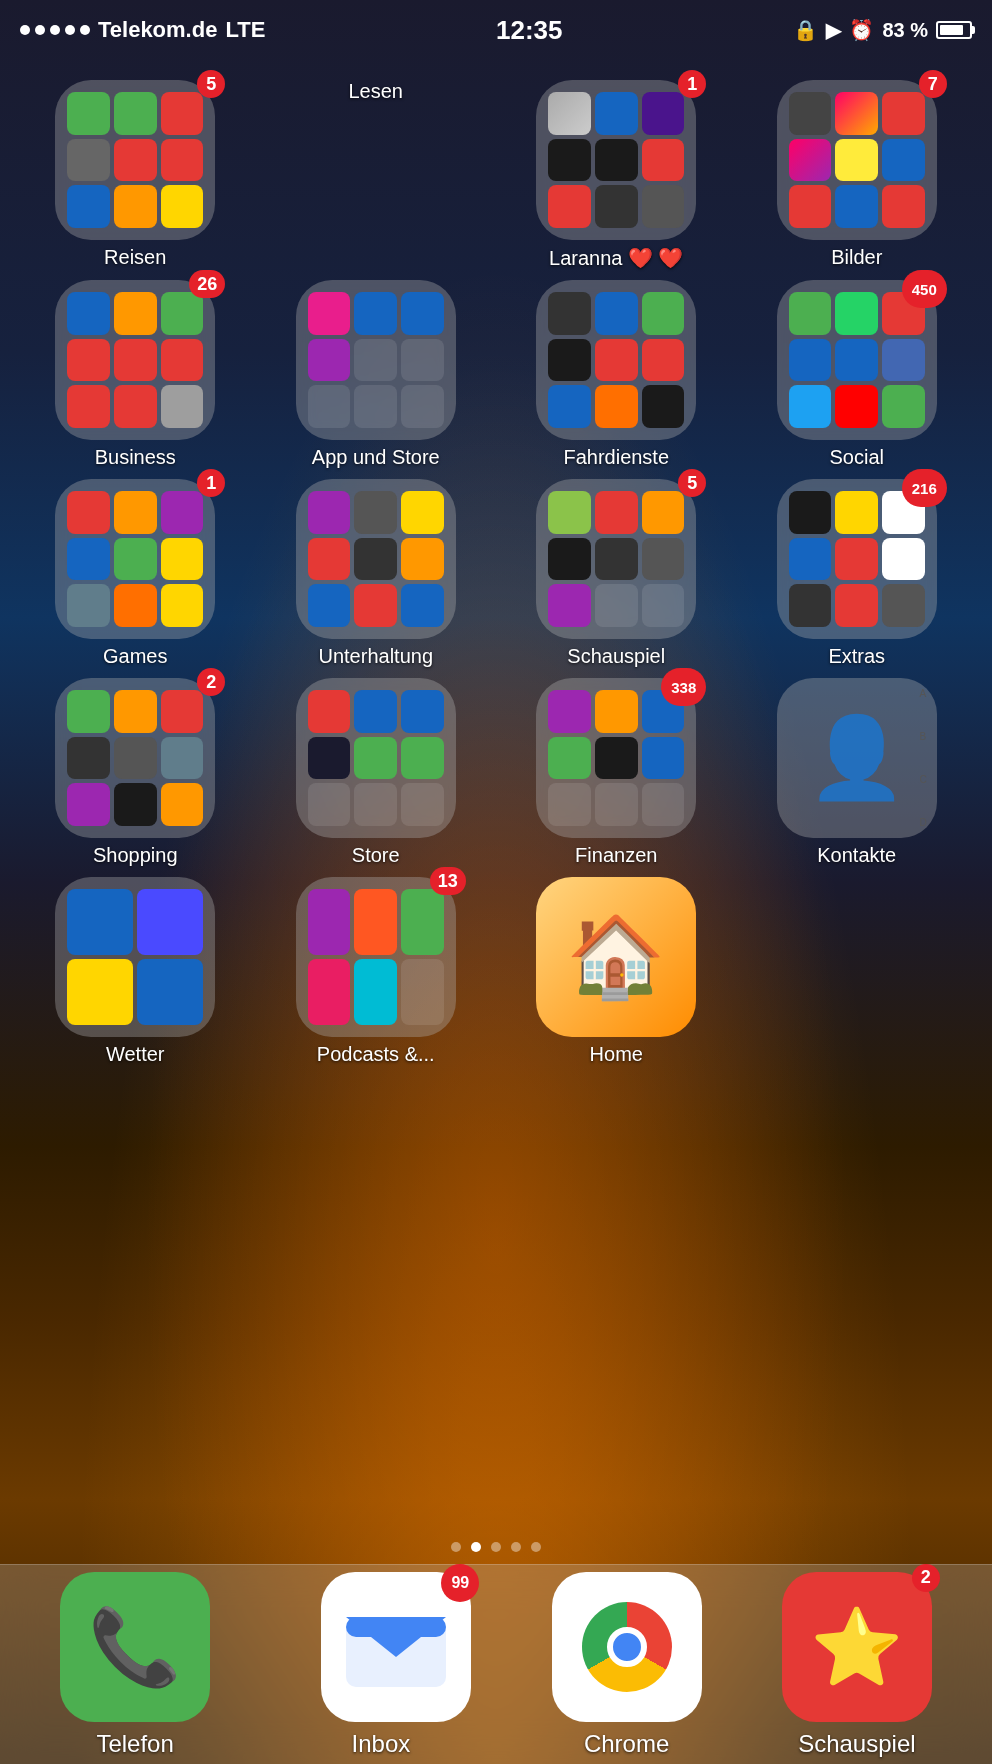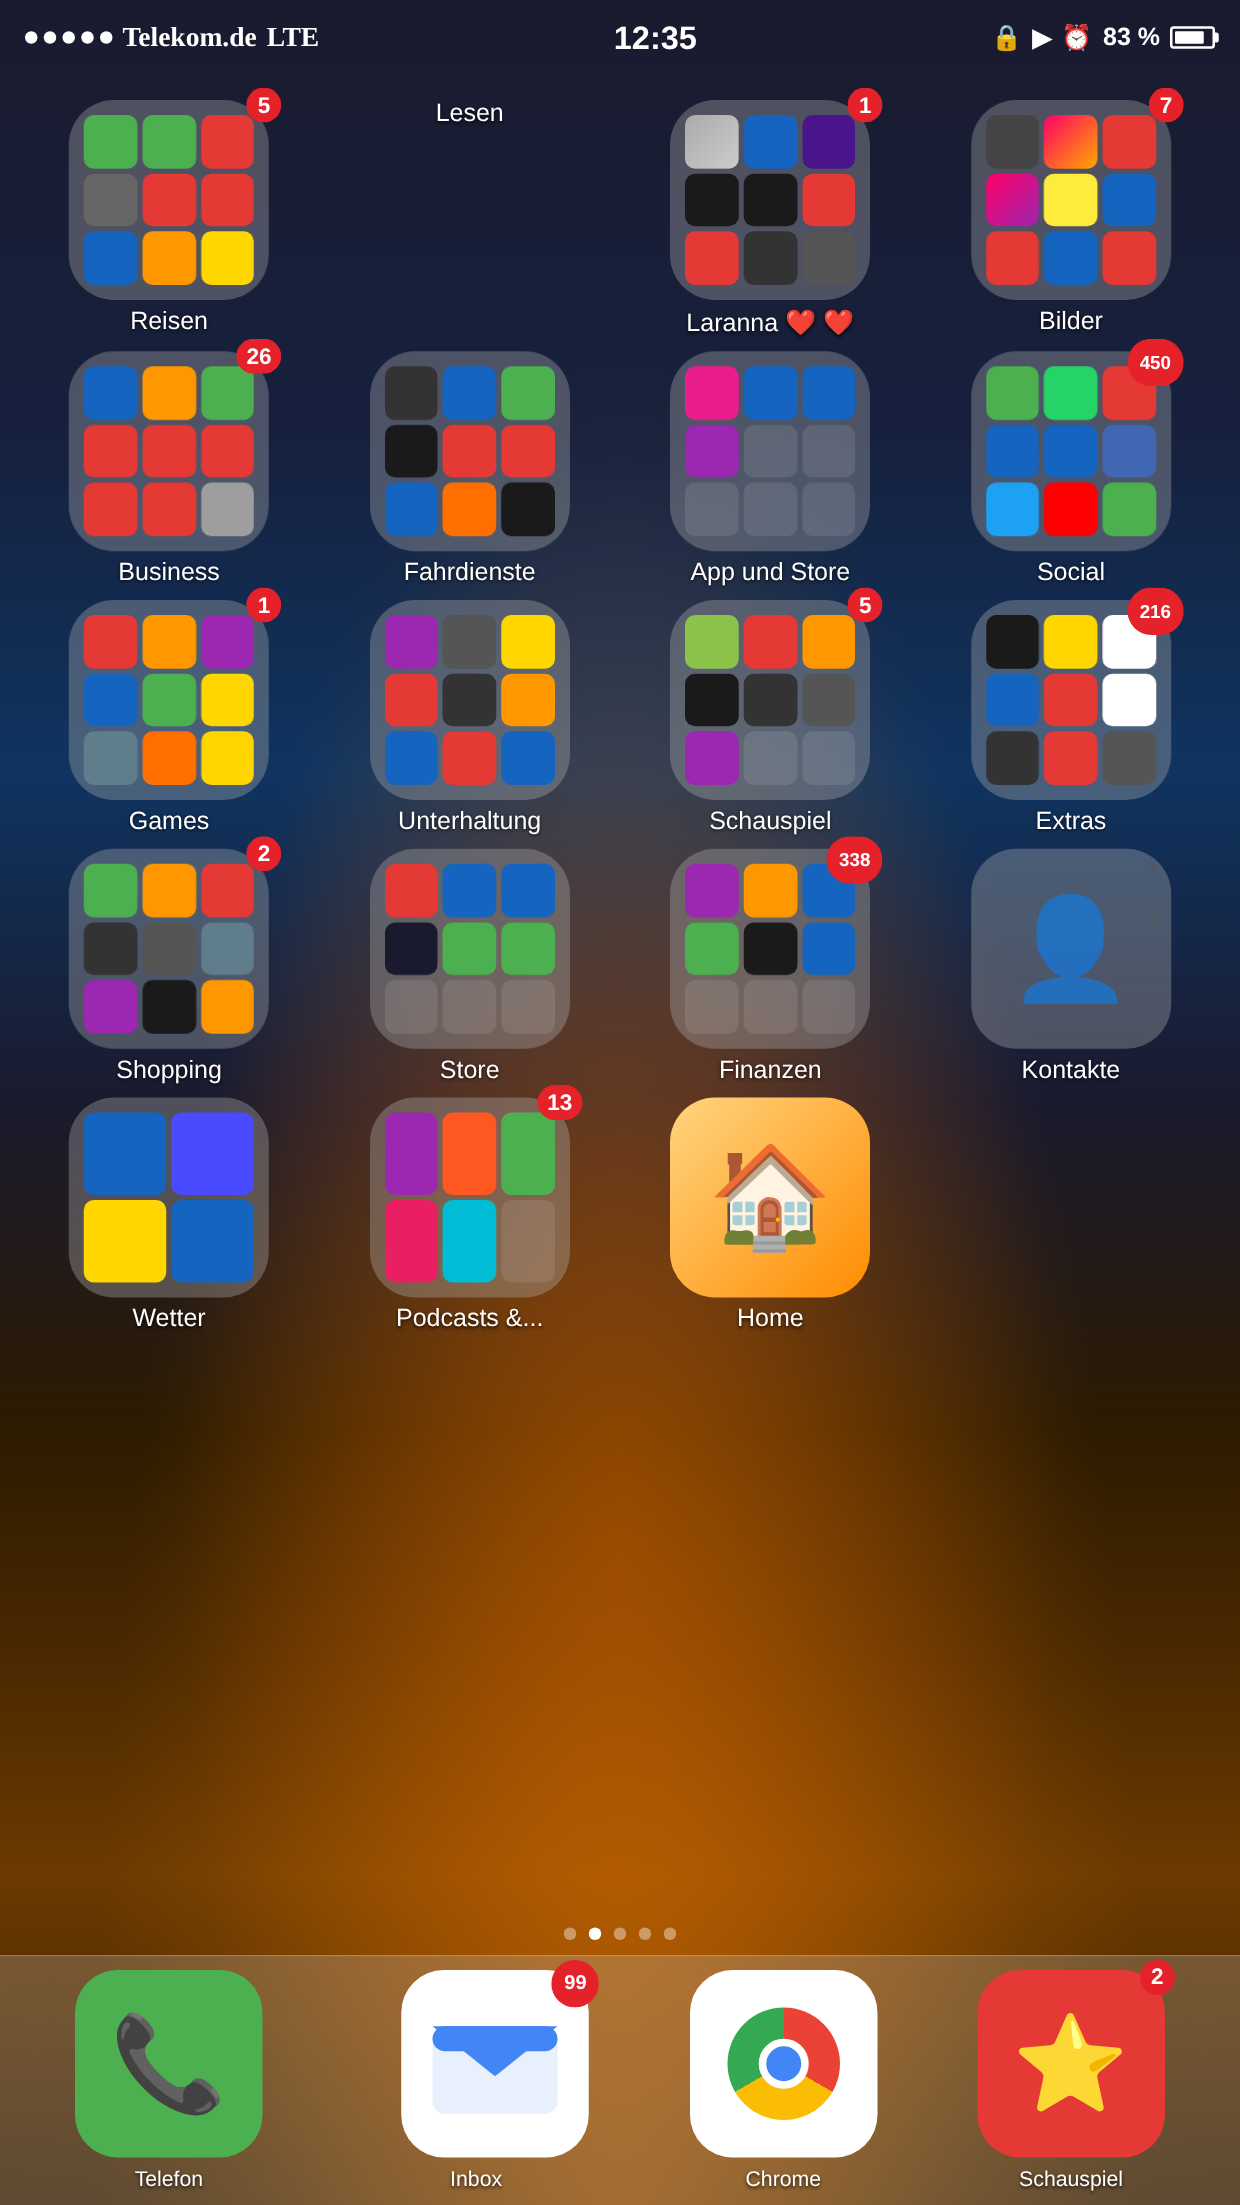--- a/index.html
+++ b/index.html
@@ -36,21 +36,21 @@
       height: 60px;
       display: flex;
       align-items: center;
       justify-content: space-between;
       padding: 0 20px;
       color: white;
       font-size: 22px;
       font-weight: 600;
       flex-shrink: 0;
     }
-    .status-left { display: flex; align-items: center; gap: 8px; font-family: Liberation Serif, serif; }
+    .status-left { display: flex; align-items: center; gap: 8px; }
     .status-dots { display: flex; gap: 5px; }
     .status-dot { width: 10px; height: 10px; background: white; border-radius: 50%; }
     .status-center { font-size: 26px; font-weight: 700; }
     .status-right { display: flex; align-items: center; gap: 8px; font-size: 20px; }
     .battery-icon { width: 36px; height: 18px; border: 2px solid white; border-radius: 3px; position: relative; display: flex; align-items: center; padding: 2px; }
     .battery-icon::after { content: ''; width: 3px; height: 8px; background: white; position: absolute; right: -5px; top: 50%; transform: translateY(-50%); border-radius: 0 2px 2px 0; }
     .battery-fill { width: 83%; height: 100%; background: white; border-radius: 1px; }
 
     
     .apps-area {
@@ -335,21 +335,21 @@
       width: 150px;
       height: 150px;
       border-radius: 34px;
       display: flex;
       align-items: center;
       justify-content: center;
       font-size: 70px;
     }
     .dock-label {
       color: white;
-      font-size: 17px;
+      font-size: 24px;
       font-weight: 500;
       text-shadow: 0 1px 3px rgba(0,0,0,0.8);
     }
     .phone-icon { background: #4CAF50; }
     .inbox-icon { background: white; }
     .chrome-icon { background: white; }
     .wunderlist-icon { background: #e53935; }
 
     
     .chrome-circle {
@@ -516,50 +516,50 @@
               <div class="mini-app"></div>
               <div class="mini-app"></div>
           </div>
           <div class="badge small">26</div>
         </div>
         <span class="folder-label">Business</span>
       </div>
 
       <div class="folder-item">
         <div class="folder-icon-wrap">
+          <div class="folder-icon appstore">
+            <div class="mini-app"></div>
+              <div class="mini-app"></div>
+              <div class="mini-app"></div>
+            <div class="mini-app"></div>
+              <div class="mini-app"></div>
+              <div class="mini-app"></div>
+            <div class="mini-app"></div>
+              <div class="mini-app"></div>
+              <div class="mini-app"></div>
+          </div>
+        </div>
+        <span class="folder-label">App und Store</span>
+      </div>
+
+      <div class="folder-item">
+        <div class="folder-icon-wrap">
           <div class="folder-icon fahrdienste">
             <div class="mini-app"></div>
               <div class="mini-app"></div>
               <div class="mini-app"></div>
             <div class="mini-app"></div>
               <div class="mini-app"></div>
               <div class="mini-app"></div>
             <div class="mini-app"></div>
               <div class="mini-app"></div>
               <div class="mini-app"></div>
           </div>
         </div>
         <span class="folder-label">Fahrdienste</span>
-      </div>
-
-      <div class="folder-item">
-        <div class="folder-icon-wrap">
-          <div class="folder-icon appstore">
-            <div class="mini-app"></div>
-              <div class="mini-app"></div>
-              <div class="mini-app"></div>
-            <div class="mini-app"></div>
-              <div class="mini-app"></div>
-              <div class="mini-app"></div>
-            <div class="mini-app"></div>
-              <div class="mini-app"></div>
-              <div class="mini-app"></div>
-          </div>
-        </div>
-        <span class="folder-label">App und Store</span>
       </div>
 
       <div class="folder-item">
         <div class="folder-icon-wrap">
           <div class="folder-icon social">
             <div class="mini-app"></div>
               <div class="mini-app"></div>
               <div class="mini-app"></div>
             <div class="mini-app"></div>
               <div class="mini-app"></div>

